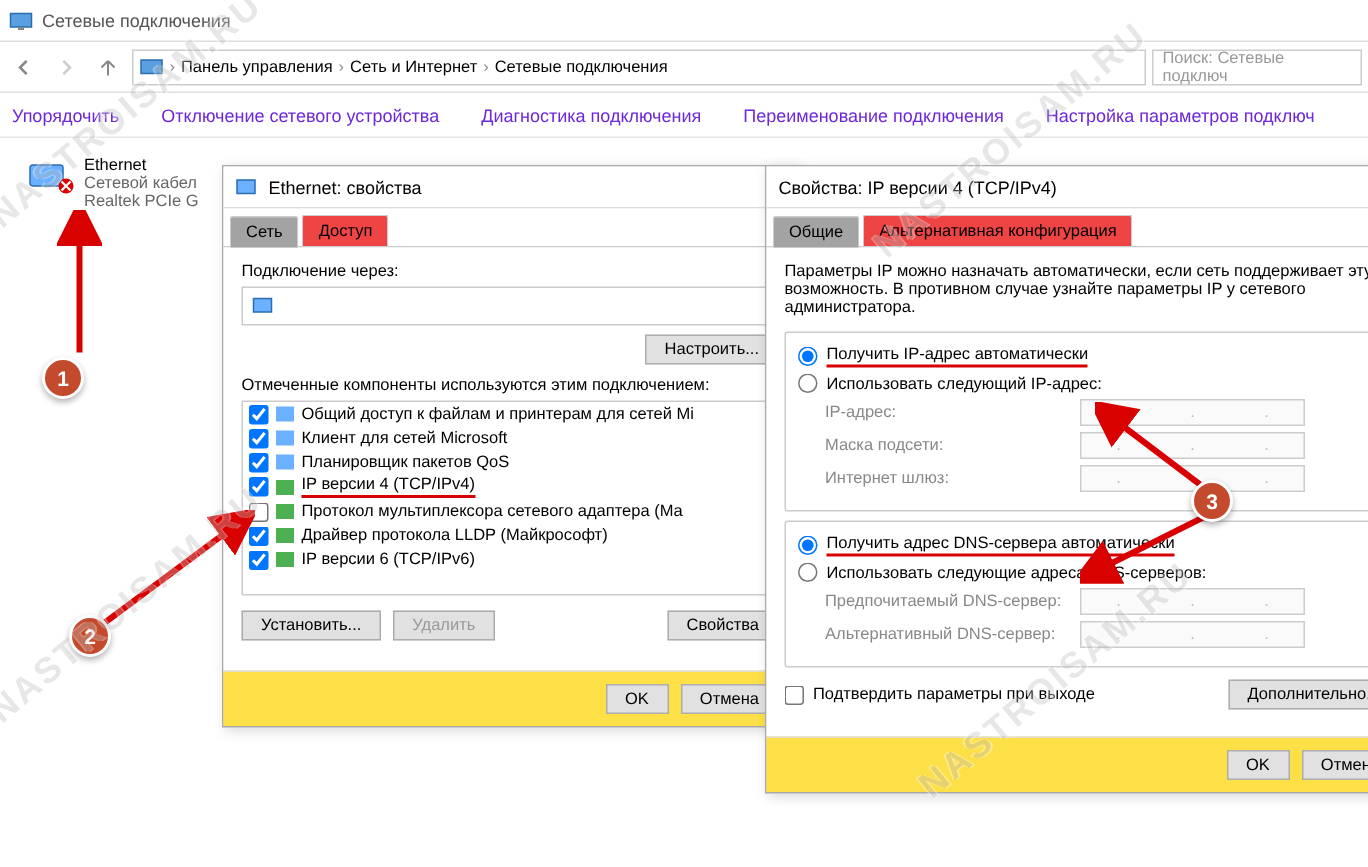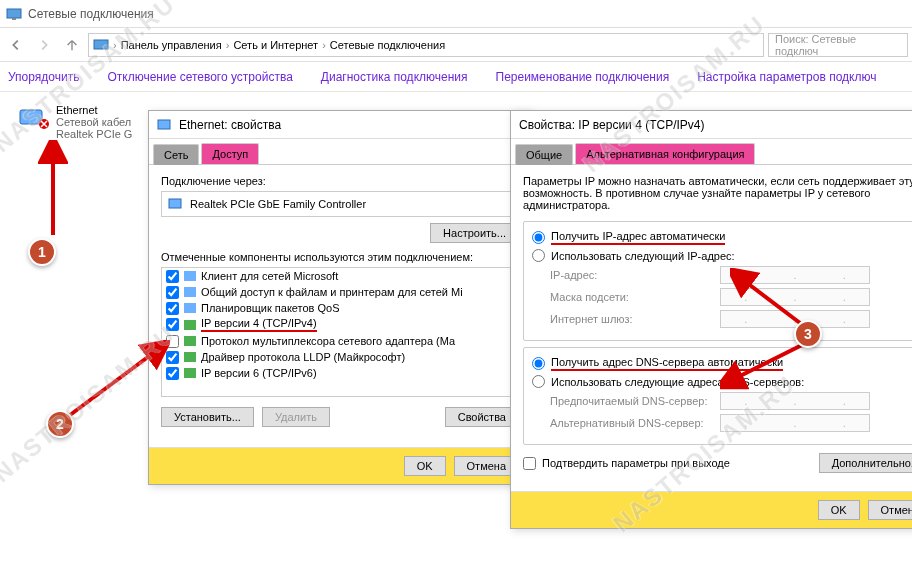--- a/index.html
+++ b/index.html
@@ -15,21 +15,21 @@
 .toolbar { display: flex; align-items: center; height: 30px; border-bottom: 1px solid #e5e5e5; padding: 0 8px; gap: 28px; font-size: 12px; color: #6d28d9; }
 .toolbar span { cursor: default; }
 .adapter { position: absolute; left: 18px; top: 104px; width: 120px; }
 .adapter .row1 { font-size: 11px; color: #000; }
 .adapter .row2, .adapter .row3 { font-size: 11px; color: #666; }
 .adapter .icon { float: left; margin-right: 6px; }
 .dialog { position: absolute; background: #f0f0f0; border: 1px solid #aaa; box-shadow: 2px 2px 8px rgba(0,0,0,0.15); }
 .dialog .titlebar { height: 28px; display: flex; align-items: center; padding: 0 8px; background: #fff; border-bottom: 1px solid #ddd; font-size: 12px; }
 .dialog .titlebar .close { margin-left: auto; font-size: 14px; color: #555; cursor: default; }
 .tabs { display: flex; background: #fff; border-bottom: 1px solid #ccc; padding: 4px 4px 0 4px; gap: 2px; }
-.tab { padding: 4px 10px; border: 1px solid #ccc; border-bottom: none; background: #ec4899; font-size: 11px; border-radius: 2px 2px 0 0; }
+.tab { padding: 4px 10px; border: 1px solid #ccc; border-bottom: none; background: #ef4444; font-size: 11px; border-radius: 2px 2px 0 0; }
 .tab.active { background: #a3a3a3; position: relative; top: 1px; }
 .dialog-body { padding: 10px 12px; background: #fff; font-size: 11px; }
 .group-label { margin-bottom: 4px; }
 .connect-box { border: 1px solid #ccc; padding: 4px 6px; display: flex; align-items: center; gap: 6px; margin-bottom: 6px; }
 .btn { border: 1px solid #adadad; background: #e1e1e1; padding: 3px 12px; font-size: 11px; cursor: default; }
 .btn.disabled { color: #999; }
 .right-align { display: flex; justify-content: flex-end; margin-bottom: 8px; }
 .list-box { border: 1px solid #ccc; height: 130px; overflow: auto; background: #fff; margin-bottom: 10px; }
 .list-item { display: flex; align-items: center; padding: 1px 4px; gap: 4px; font-size: 11px; white-space: nowrap; }
 .list-item .chk { width: 13px; height: 13px; flex-shrink: 0; }
@@ -123,40 +123,39 @@
   <div class="tabs">
     <div class="tab active">Сеть</div>
     <div class="tab">Доступ</div>
   </div>
   <div class="dialog-body">
     <div class="group-label">Подключение через:</div>
     <div class="connect-box">
       <svg width="16" height="16">
           <rect x="1" y="3" width="12" height="9" fill="#6bb1ff" stroke="#2a6db0"></rect>
         </svg>
-      <span>Realtek PCIe GbE Family Controller</span>
     </div>
     <div class="right-align">
         <button class="btn">Настроить...</button>
       </div>
     <div class="group-label">Отмеченные компоненты используются этим подключением:</div>
     <div class="list-box">
       <div class="list-item">
           <input type="checkbox" class="chk" checked="" style="">
           <svg class="mini-icon">
             <rect width="12" height="10" x="1" y="2" fill="#6bb1ff"></rect>
           </svg>
+          <span>Общий доступ к файлам и принтерам для сетей Mi</span>
+        </div>
+      <div class="list-item">
+          <input type="checkbox" class="chk" checked="" style="">
+          <svg class="mini-icon">
+            <rect width="12" height="10" x="1" y="2" fill="#6bb1ff"></rect>
+          </svg>
           <span>Клиент для сетей Microsoft</span>
-        </div>
-      <div class="list-item">
-          <input type="checkbox" class="chk" checked="" style="">
-          <svg class="mini-icon">
-            <rect width="12" height="10" x="1" y="2" fill="#6bb1ff"></rect>
-          </svg>
-          <span>Общий доступ к файлам и принтерам для сетей Mi</span>
         </div>
       <div class="list-item">
           <input type="checkbox" class="chk" checked="" style="">
           <svg class="mini-icon">
             <rect width="12" height="10" x="1" y="2" fill="#6bb1ff"></rect>
           </svg>
           <span>Планировщик пакетов QoS</span>
         </div>
       <div class="list-item">
           <input type="checkbox" class="chk" checked="" style="">

